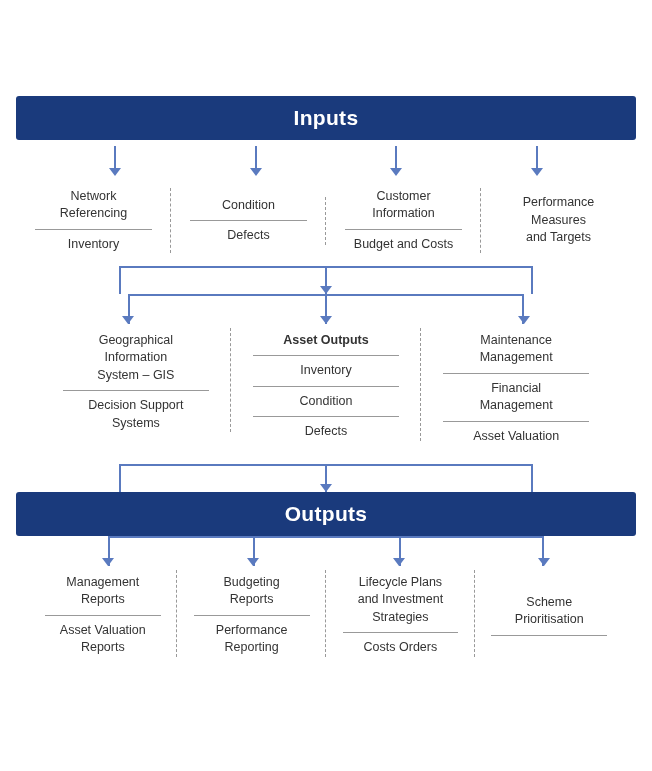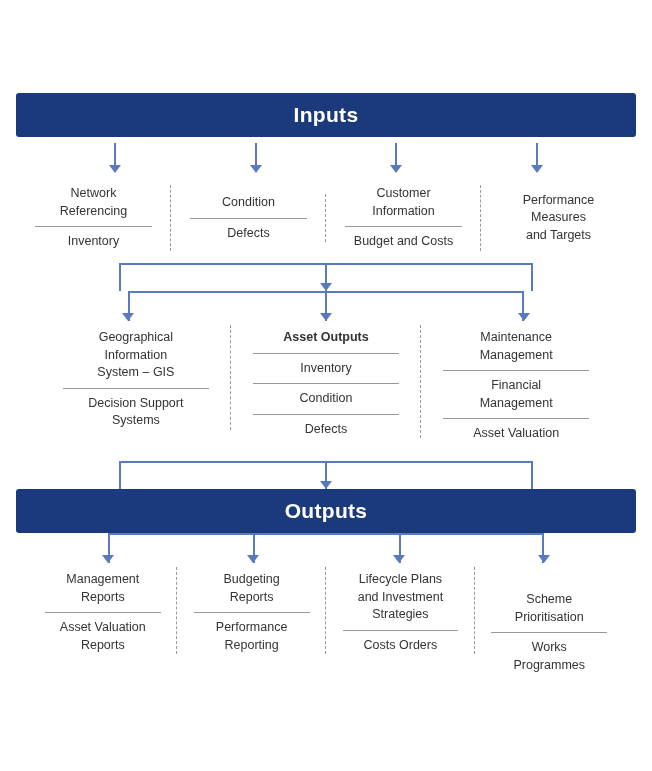--- a/index.html
+++ b/index.html
@@ -252,17 +252,16 @@
       <div class="col-text">Performance<br>Reporting</div>
     </div>
     <div class="four-col sep-right" style="padding-top:4px;">
       <div class="col-text">Lifecycle Plans<br>and Investment<br>Strategies</div>
       <div class="col-divider"></div>
       <div class="col-text">Costs Orders</div>
     </div>
     <div class="four-col" style="padding-top:4px;margin-top:20px;">
       <div class="col-text">Scheme<br>Prioritisation</div>
       <div class="col-divider"></div>
-      <div class="col-text">Works<br>Programmes</div>
     </div>
   </div>
 
 </div>
 
 </body></html>

